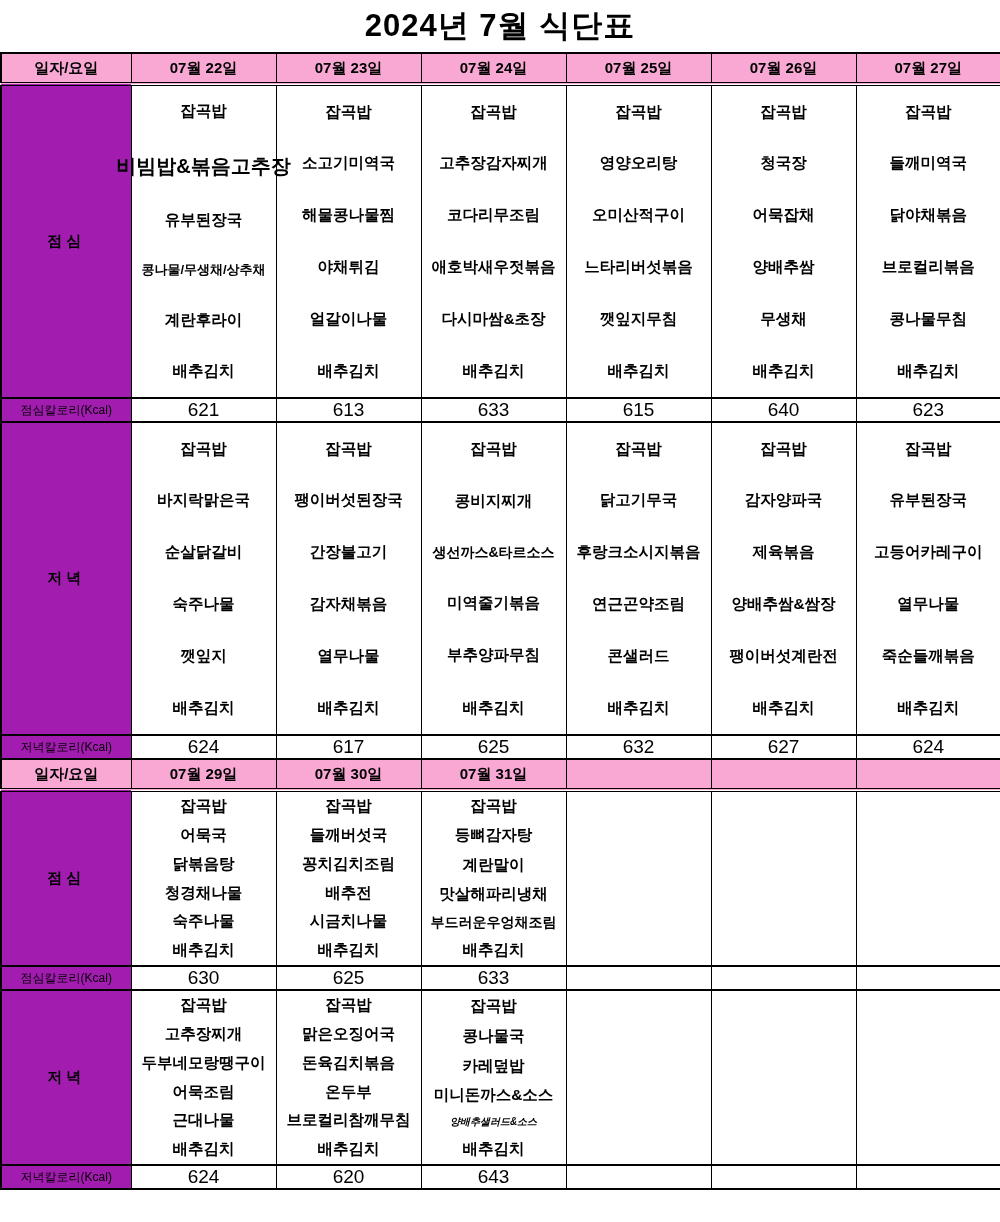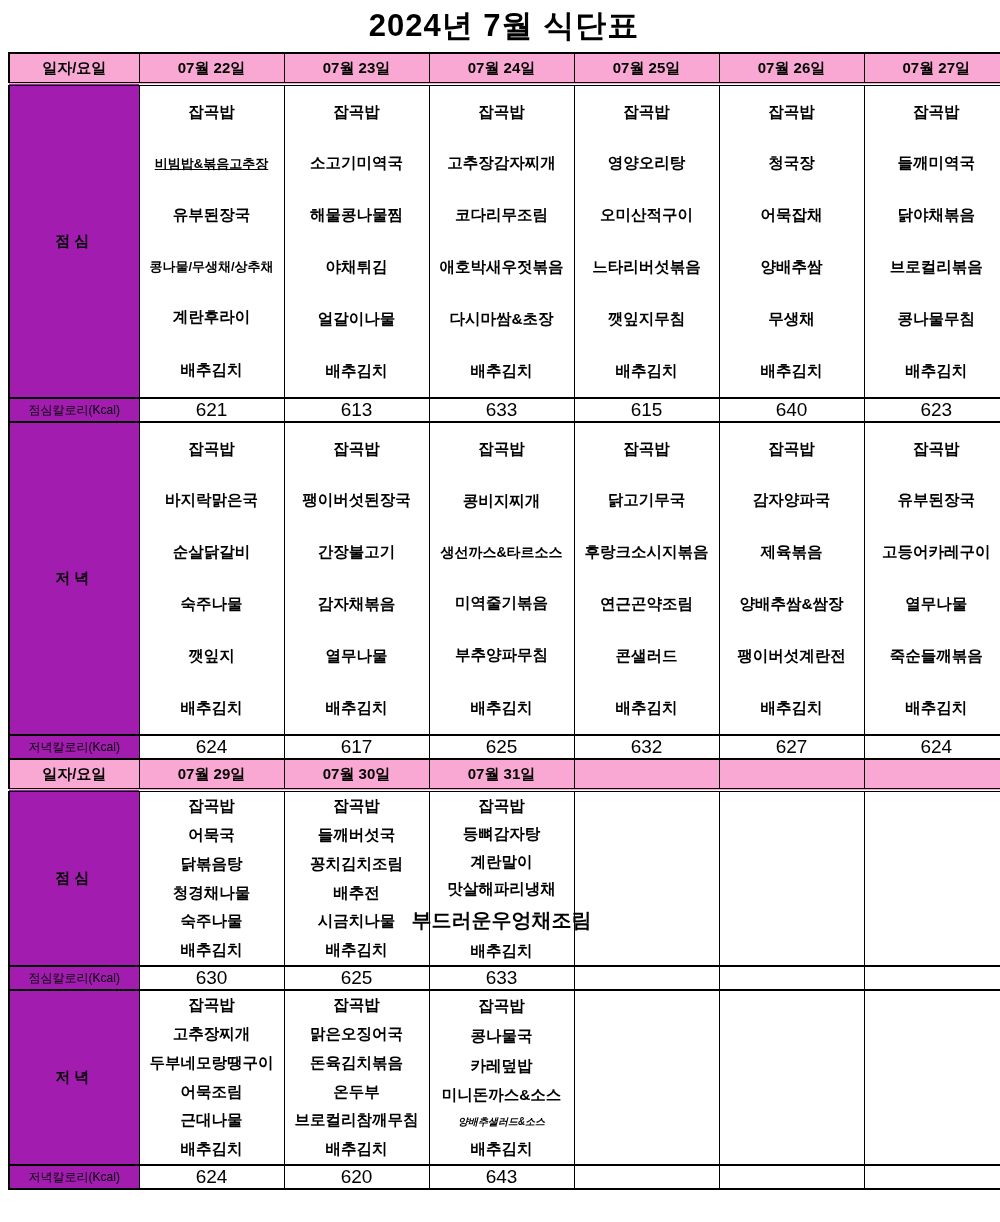--- a/index.html
+++ b/index.html
@@ -2,21 +2,21 @@
 <html><head>
 <meta charset="utf-8">
 <style>
   * { box-sizing: border-box; }
   html, body {
     margin: 0; padding: 0;
     width: 1000px; background: #ffffff;
     font-family: "Liberation Sans", "DejaVu Sans", sans-serif;
     color: #000000;
   }
-  .page { width: 1000px; height: 1222px; background: #ffffff; padding-left: 8px; }
+  .page { width: 1000px; height: 1222px; background: #ffffff; }
   .title {
     height: 52px;
     display: flex; align-items: center; justify-content: center;
     font-size: 31px; font-weight: bold; letter-spacing: 1px;
   }
   table.menu-table {
     border-collapse: collapse; table-layout: fixed;
     width: 1000px; border: 2px solid #000;
   }
   col.label-col { width: 130px; }
@@ -77,21 +77,21 @@
           <td class="date-cell">07월 24일</td>
           <td class="date-cell">07월 25일</td>
           <td class="date-cell">07월 26일</td>
           <td class="date-cell">07월 27일</td>
         </tr>
         <tr class="meal-row">
           <td class="label-cell meal-label">점심</td>
           <td class="meal-cell">
             <div class="menu-wrap tall">
               <div class="menu-item">잡곡밥</div>
-              <div class="menu-item" style="font-size: 13px; text-decoration: underline;">비빔밥&amp;볶음고추장</div>
+              <div class="menu-item" style="font-size: 20px;">비빔밥&amp;볶음고추장</div>
               <div class="menu-item">유부된장국</div>
               <div class="menu-item" style="font-size: 13px;">콩나물/무생채/상추채</div>
               <div class="menu-item">계란후라이</div>
               <div class="menu-item">배추김치</div>
             </div>
           </td>
           <td class="meal-cell">
             <div class="menu-wrap tall">
               <div class="menu-item">잡곡밥</div>
               <div class="menu-item">소고기미역국</div>
@@ -253,21 +253,21 @@
               <div class="menu-item">시금치나물</div>
               <div class="menu-item">배추김치</div>
             </div>
           </td>
           <td class="meal-cell">
             <div class="menu-wrap short">
               <div class="menu-item">잡곡밥</div>
               <div class="menu-item">등뼈감자탕</div>
               <div class="menu-item">계란말이</div>
               <div class="menu-item">맛살해파리냉채</div>
-              <div class="menu-item" style="font-size: 20px;">부드러운우엉채조림</div>
+              <div class="menu-item" style="font-size: 14px;">부드러운우엉채조림</div>
               <div class="menu-item">배추김치</div>
             </div>
           </td>
           <td class="meal-cell">
             <div class="menu-wrap short"></div>
           </td>
           <td class="meal-cell">
             <div class="menu-wrap short"></div>
           </td>
           <td class="meal-cell">

